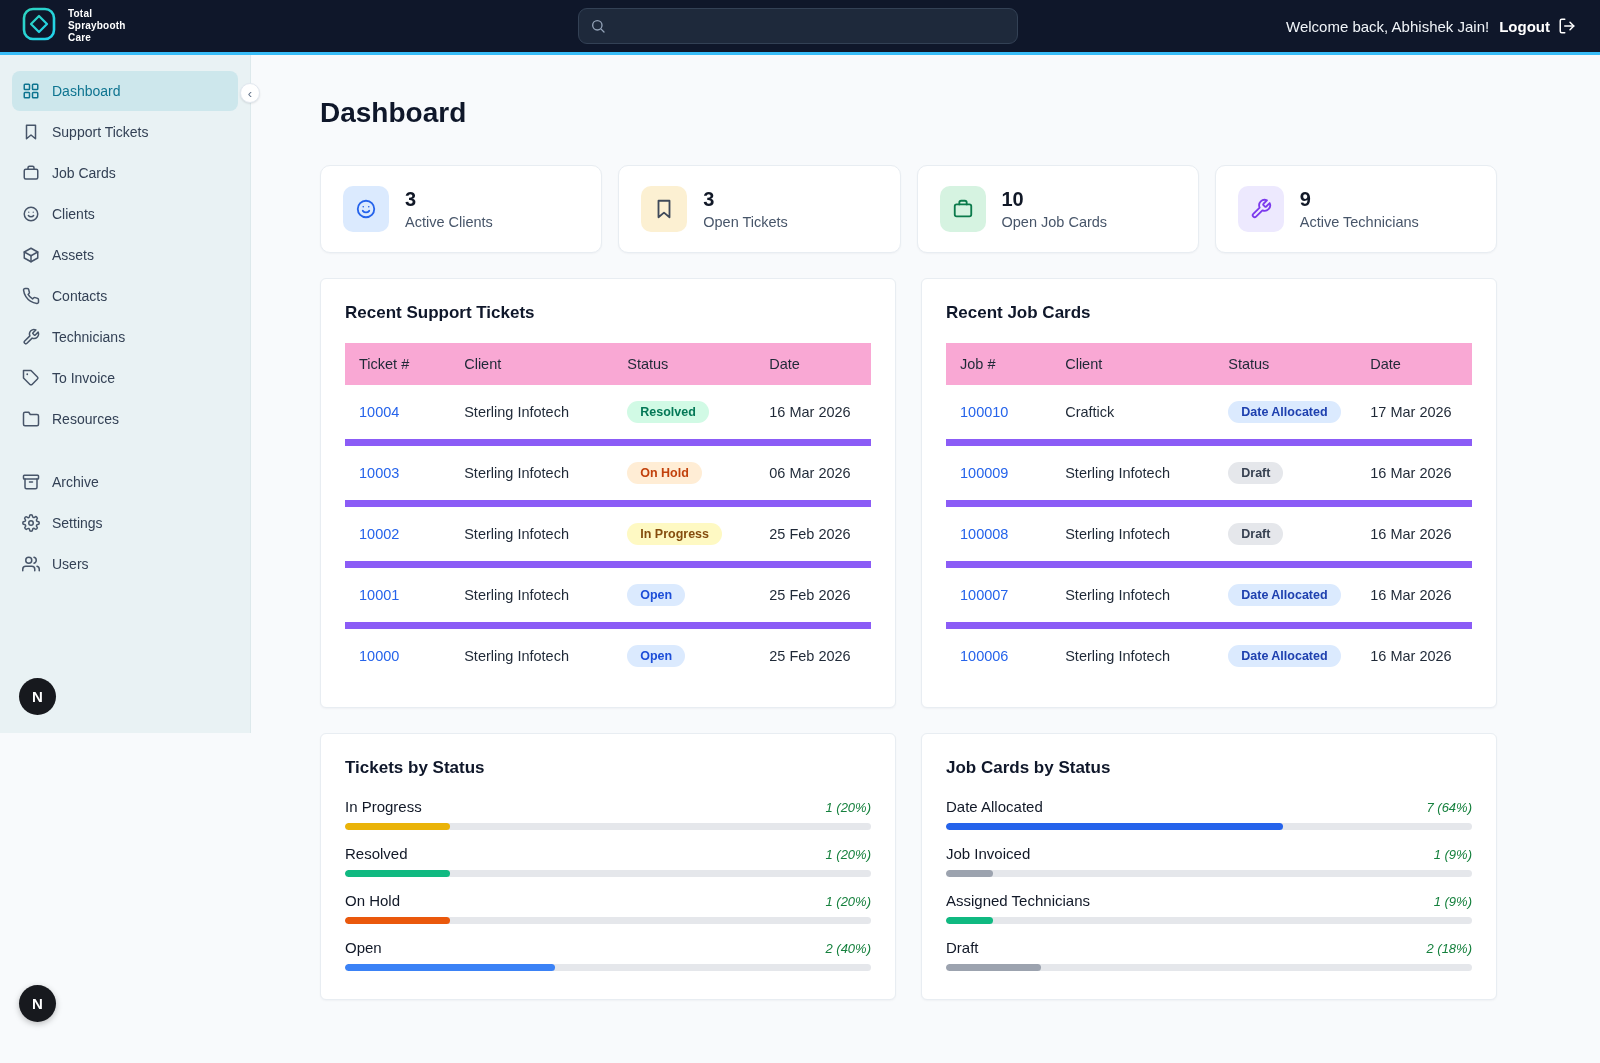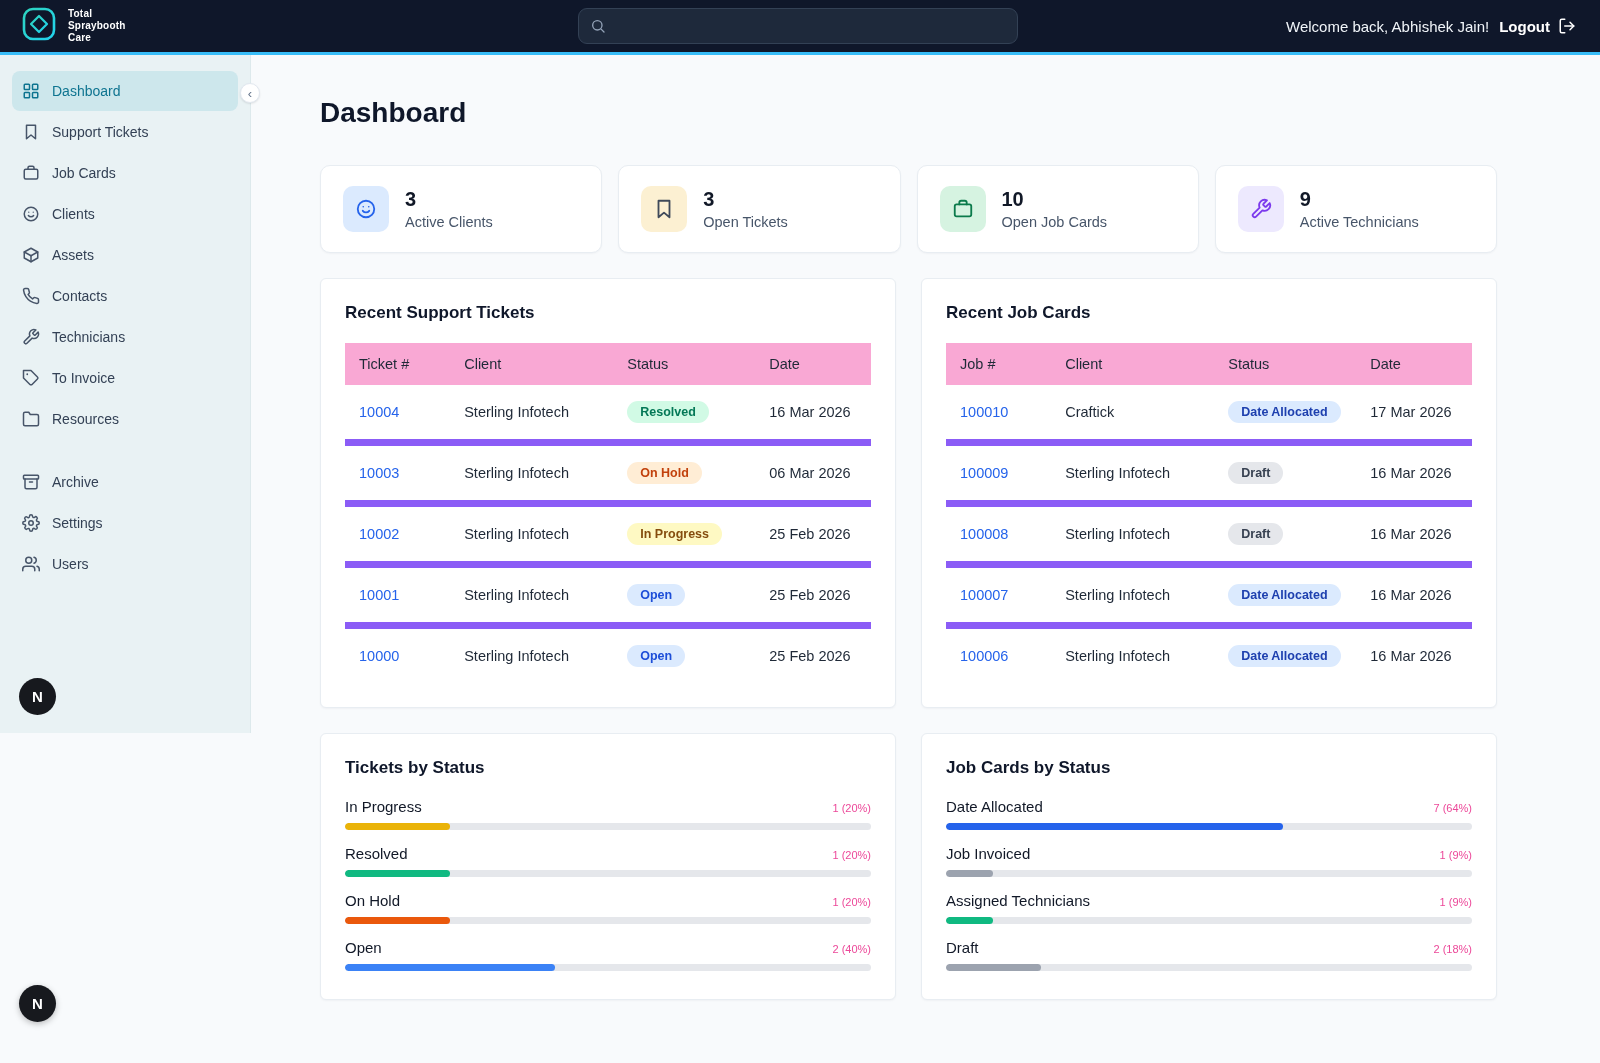--- a/index.html
+++ b/index.html
@@ -81,21 +81,21 @@
   .badge-on-hold        { background: #ffedd5; color: #c2410c; }
   .badge-in-progress    { background: #fef9c3; color: #854d0e; }
   .badge-open           { background: #dbeafe; color: #1d4ed8; }
   .badge-date-allocated { background: #dbeafe; color: #1e40af; }
   .badge-draft          { background: #e5e7eb; color: #374151; }
 
   .progress-row { margin-bottom: 15px; }
   .progress-row:last-child { margin-bottom: 4px; }
   .progress-head { display: flex; justify-content: space-between; align-items: baseline; }
   .progress-label { font-size: 15px; color: #111827; }
-  .progress-value { font-size: 11px; color: #ec4899; }
+  .progress-value { font-size: 13px; color: #15803d; font-style: italic; }
   .progress-track { height: 7px; background: #e5e7eb; border-radius: 4px; margin-top: 8px; overflow: hidden; }
   .progress-fill { height: 100%; border-radius: 4px; }
 </style>
 </head>
 <body>
 
 <header class="topbar">
   <div class="topbar-left">
     <div class="logo-badge">
       <svg width="38" height="38" viewBox="0 0 38 38" fill="none">

